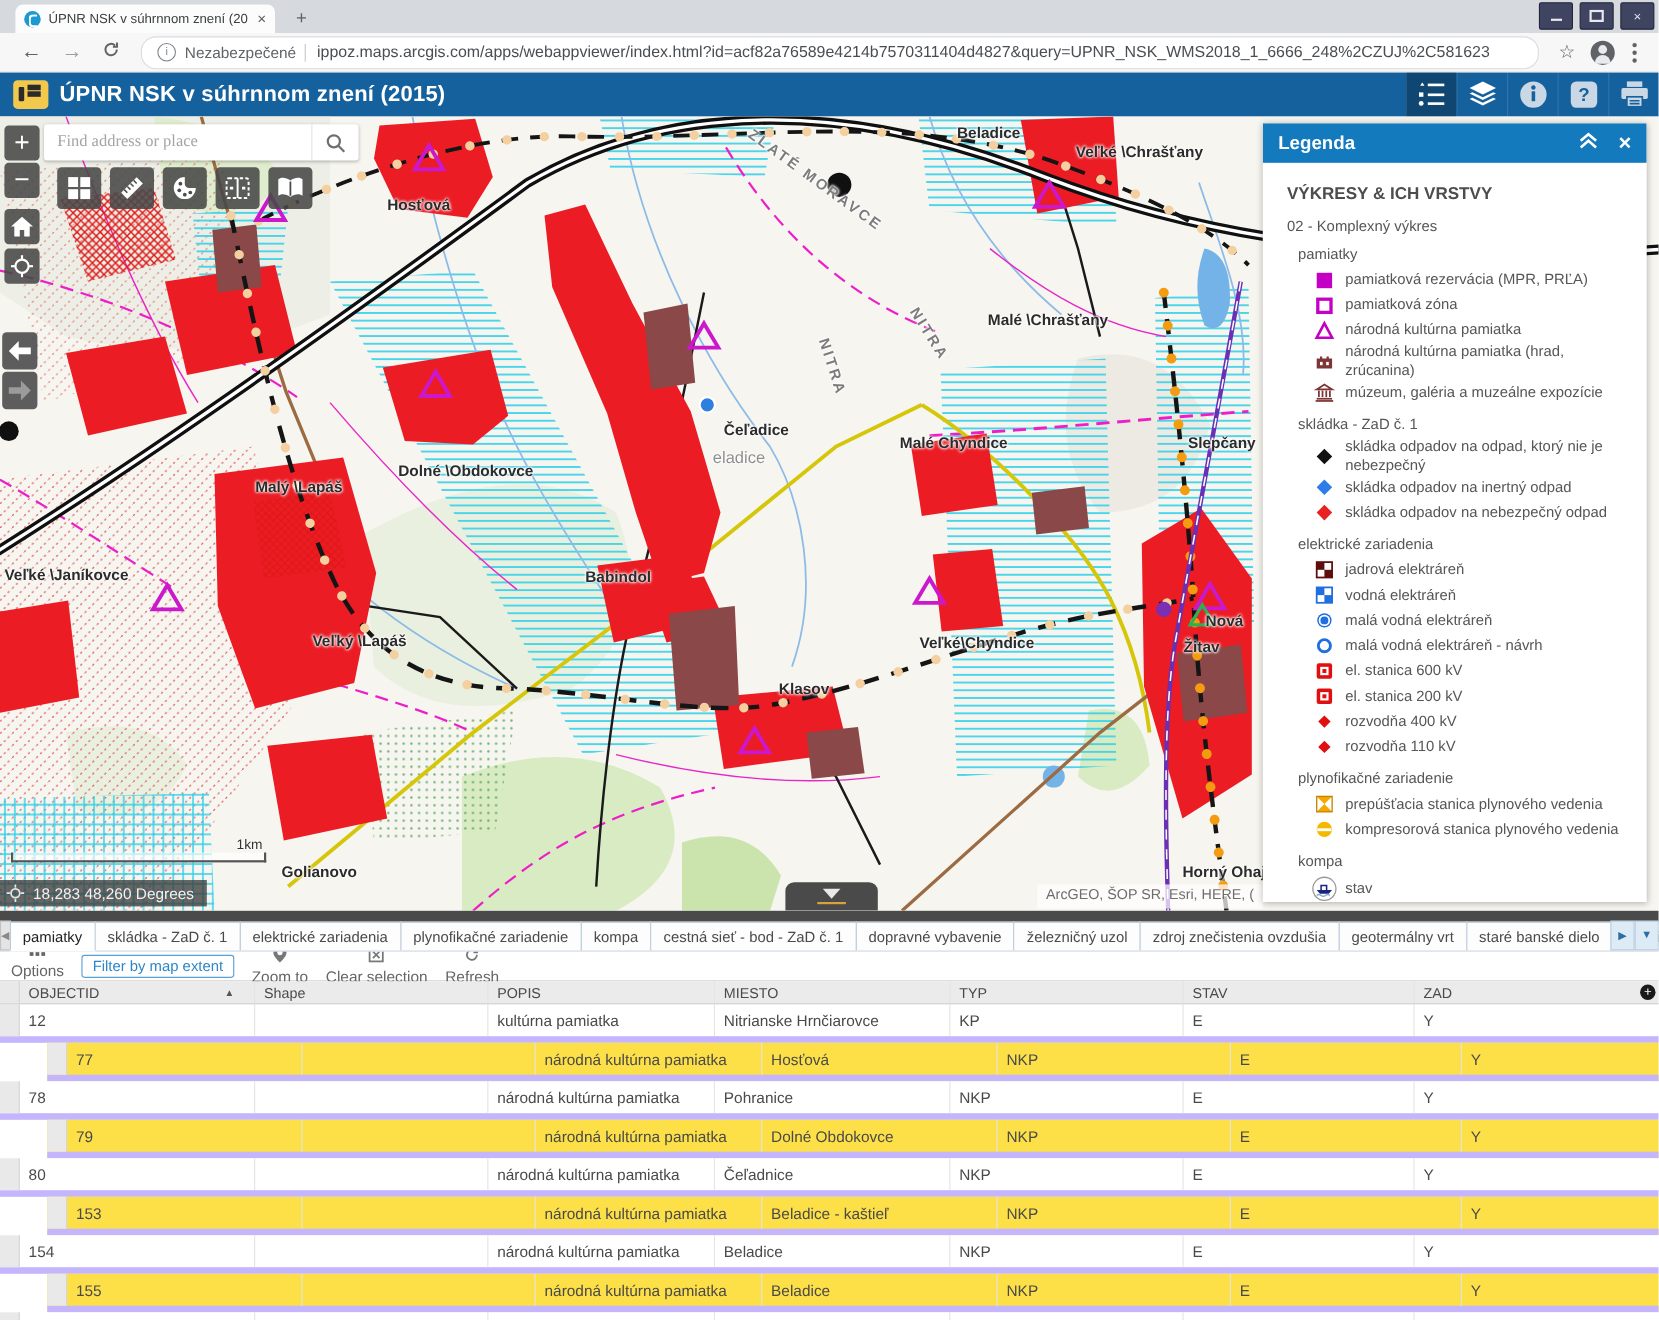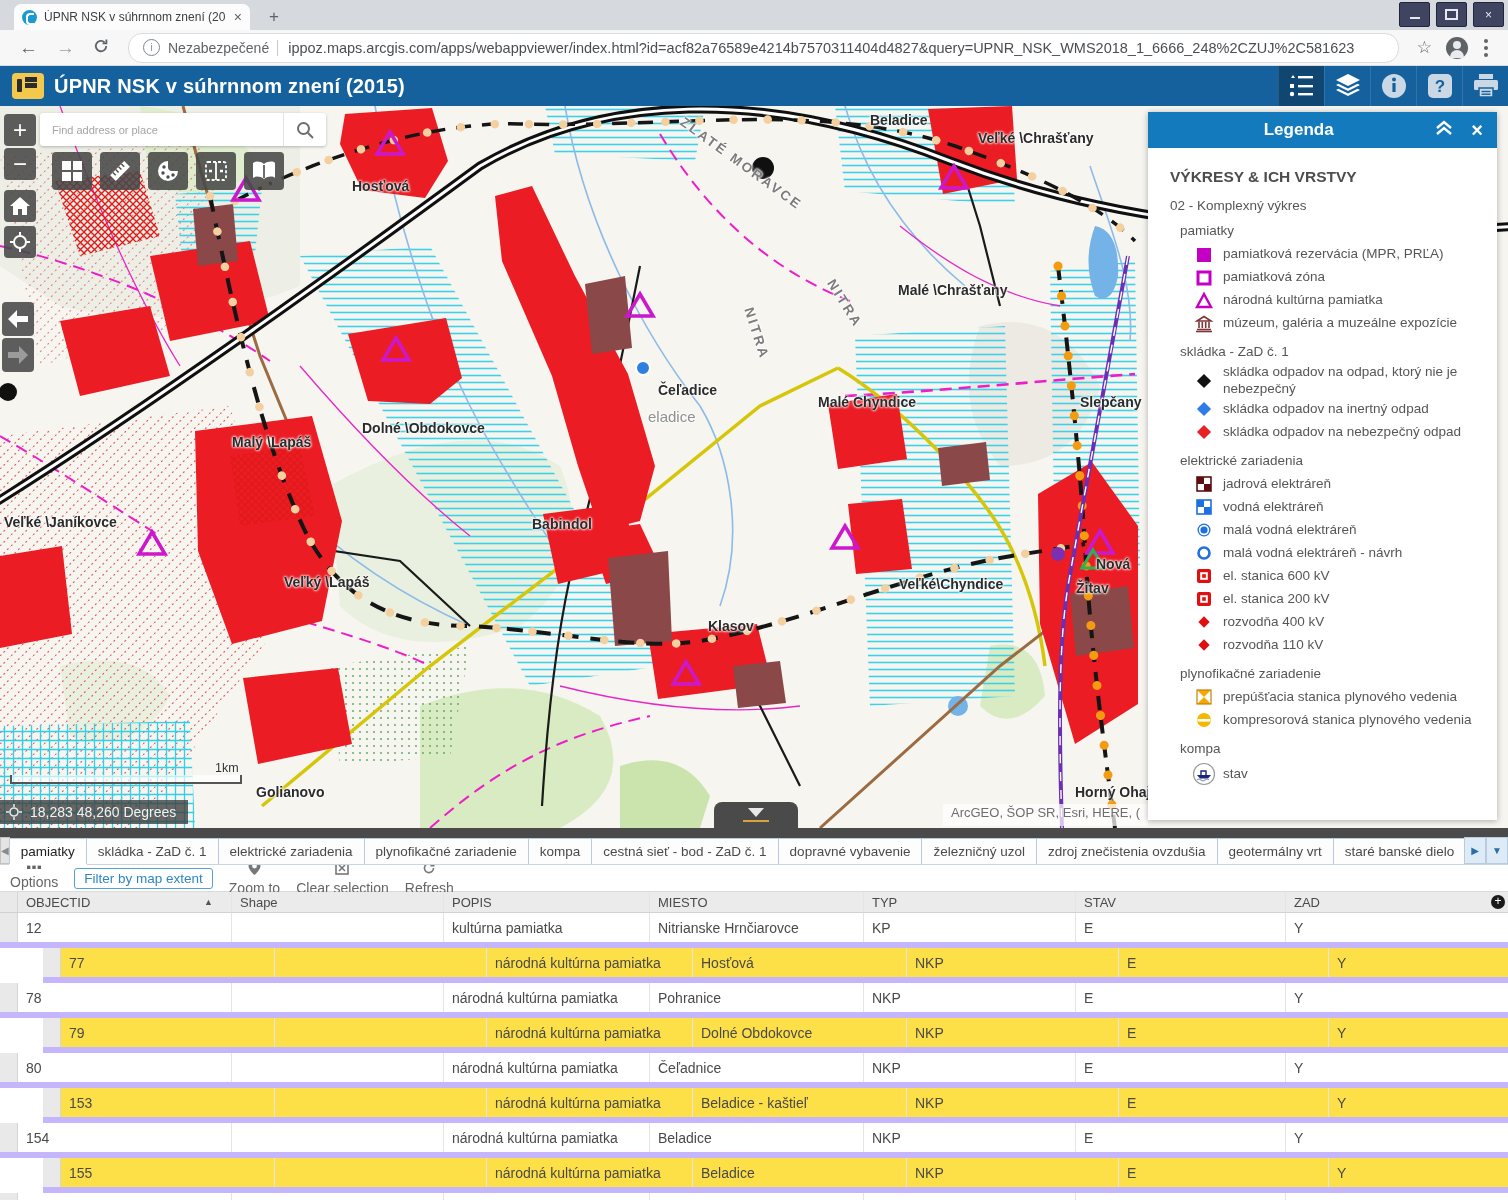--- a/index.html
+++ b/index.html
@@ -45,36 +45,36 @@
   .hico svg{display:block;}
 
   
   .map{position:absolute;left:0;top:106px;width:1508px;height:722px;overflow:hidden;background:#F6F5F0;}
   .map svg.base{position:absolute;left:0;top:0;}
   .mlabel{position:absolute;font-size:14px;font-weight:bold;color:#2B2B2B;white-space:nowrap;text-shadow:0 0 3px #fff,0 0 3px #fff,0 0 2px #fff;pointer-events:none;}
   .mlabel.dim{color:#8F8F8F;font-weight:normal;font-size:15px;}
   .mlabel.road{color:#7C7C7C;letter-spacing:2.5px;font-size:13.5px;}
   .zbtn{position:absolute;width:32px;height:32px;background:rgba(72,72,72,.88);color:#fff;border-radius:4px;font-size:24px;display:flex;align-items:center;justify-content:center;}
   .searchbox{position:absolute;left:40px;top:7px;width:286px;height:33px;background:#fff;border-radius:3px;box-shadow:0 1px 3px rgba(0,0,0,.25);display:flex;align-items:center;}
-  .searchbox input{flex:1;border:none;outline:none;font-size:11px;color:#8b5cf6;padding:0 12px;font-family:Liberation Sans, sans-serif;background:transparent;}
+  .searchbox input{flex:1;border:none;outline:none;font-size:15px;color:#8b5cf6;padding:0 12px;font-family:Liberation Serif, serif;background:transparent;}
   .searchbox input::placeholder{color:#A5A5A5;}
   .mag{width:42px;height:33px;border-left:1px solid #E3E3E3;display:flex;align-items:center;justify-content:center;}
   .wbtn{position:absolute;width:40px;height:38px;background:rgba(72,72,72,.88);border-radius:4px;display:flex;align-items:center;justify-content:center;}
   .scalebar{position:absolute;left:10px;top:655px;width:232px;}
   .scalebar .lab{font-size:12.5px;color:#333;text-shadow:0 0 3px #fff,0 0 3px #fff;margin-left:205px;}
   .scalebar .bar{height:7px;border:2px solid #555;border-top:none;background:rgba(255,255,255,.65);}
   .coords{position:absolute;left:0;top:694px;height:24px;background:rgba(60,60,60,.78);color:#F2F2F2;font-size:14px;display:flex;align-items:center;padding:0 12px 0 6px;gap:8px;}
   .attr{position:absolute;right:360px;top:698px;height:20px;background:rgba(255,255,255,.72);color:#6E6E6E;font-size:13px;padding:1px 8px;white-space:nowrap;}
   .handle{position:absolute;left:714px;top:696px;width:84px;height:26px;background:#4A4A4A;border-radius:8px 8px 0 0;display:flex;flex-direction:column;align-items:center;justify-content:center;}
   .handle .tri{width:0;height:0;border-left:8px solid transparent;border-right:8px solid transparent;border-top:9px solid #E8E8E8;}
   .handle .bar{width:26px;height:2px;background:#D9A23C;margin-top:3px;}
 
   
   .legend{position:absolute;left:1148px;top:6px;width:349px;height:708px;background:#fff;box-shadow:0 1px 6px rgba(0,0,0,.3);overflow:hidden;}
-  .lg-head{height:36px;background:#137ABE;display:flex;align-items:center;padding:0 14px;text-align:center;}
+  .lg-head{height:36px;background:#137ABE;display:flex;align-items:center;padding:0 14px;}
   .lg-title{color:#fff;font-size:17px;font-weight:bold;flex:1;}
   .lg-x{color:#fff;font-size:20px;font-weight:bold;margin-left:18px;}
   .lg-body{padding:10px 14px 8px 22px;}
   .lg-sec{font-size:15.5px;color:#4D4D4D;font-weight:bold;margin:10px 0 12px;}
   .lg-layer{font-size:13.5px;color:#565656;margin:0 0 10px;}
   .lg-group{font-size:13.5px;color:#565656;margin:9px 0 5px 10px;}
   .lg-item{display:flex;align-items:center;gap:9px;margin-left:24px;min-height:23px;font-size:13.5px;color:#565656;}
   .lg-item .sw{width:20px;flex:0 0 auto;display:flex;align-items:center;justify-content:center;}
   .lg-item .lt{line-height:1.25;}
 
@@ -344,21 +344,21 @@
       <circle cx="1058" cy="448" r="7" fill="#7B2FB3"></circle>
     </svg>
 
     <div class="mlabel" style="left:352px;top:72px">Hosťová</div>
     <div class="mlabel" style="left:658px;top:276px">Čeľadice</div>
     <div class="mlabel dim" style="left:648px;top:302px">eladice</div>
     <div class="mlabel" style="left:870px;top:6px">Beladice</div>
     <div class="mlabel" style="left:978px;top:24px">Veľké \Chrašťany</div>
     <div class="mlabel" style="left:898px;top:176px">Malé \Chrašťany</div>
     <div class="mlabel" style="left:818px;top:288px">Malé Chyndice</div>
-    <div class="mlabel" style="left:899px;top:470px">Veľké\Chyndice</div>
+    <div class="mlabel" style="left:836px;top:470px">Veľké\Chyndice</div>
     <div class="mlabel" style="left:532px;top:410px">Babindol</div>
     <div class="mlabel" style="left:708px;top:512px">Klasov</div>
     <div class="mlabel" style="left:256px;top:678px">Golianovo</div>
     <div class="mlabel" style="left:4px;top:408px">Veľké \Janíkovce</div>
     <div class="mlabel" style="left:362px;top:314px">Dolné \Obdokovce</div>
     <div class="mlabel" style="left:232px;top:328px">Malý \Lapáš</div>
     <div class="mlabel" style="left:284px;top:468px">Veľký \Lapáš</div>
     <div class="mlabel" style="left:1080px;top:288px">Slepčany</div>
     <div class="mlabel" style="left:1075px;top:678px">Horný Ohaj</div>
     <div class="mlabel" style="left:1096px;top:450px">Nová</div>
@@ -498,20 +498,30 @@
             </span>
             <span class="lt">pamiatková zóna</span>
           </div>
         <div class="lg-item">
             <span class="sw">
               <svg width="18" height="18">
                 <path d="M9 2 L16 15 H2 Z" fill="none" stroke="#C400C4" stroke-width="2.4"></path>
               </svg>
             </span>
             <span class="lt">národná kultúrna pamiatka</span>
+          </div>
+        <div class="lg-item">
+            <span class="sw">
+              <svg width="18" height="18" fill="#7D3535">
+                <path d="M2 15 V6 H5 V4 H7 V6 H11 V4 H13 V6 H16 V15 Z"></path>
+                <rect x="5" y="9" width="2.4" height="3" fill="#fff"></rect>
+                <rect x="10.6" y="9" width="2.4" height="3" fill="#fff"></rect>
+              </svg>
+            </span>
+            <span class="lt">národná kultúrna pamiatka (hrad, zrúcanina)</span>
           </div>
         <div class="lg-item">
             <span class="sw">
               <svg width="18" height="18" fill="none" stroke="#7D3535" stroke-width="1.6">
                 <path d="M2 6 L9 1.5 L16 6 Z"></path>
                 <line x1="4" y1="7" x2="4" y2="13"></line>
                 <line x1="7.3" y1="7" x2="7.3" y2="13"></line>
                 <line x1="10.7" y1="7" x2="10.7" y2="13"></line>
                 <line x1="14" y1="7" x2="14" y2="13"></line>
                 <line x1="2" y1="14.5" x2="16" y2="14.5"></line>

